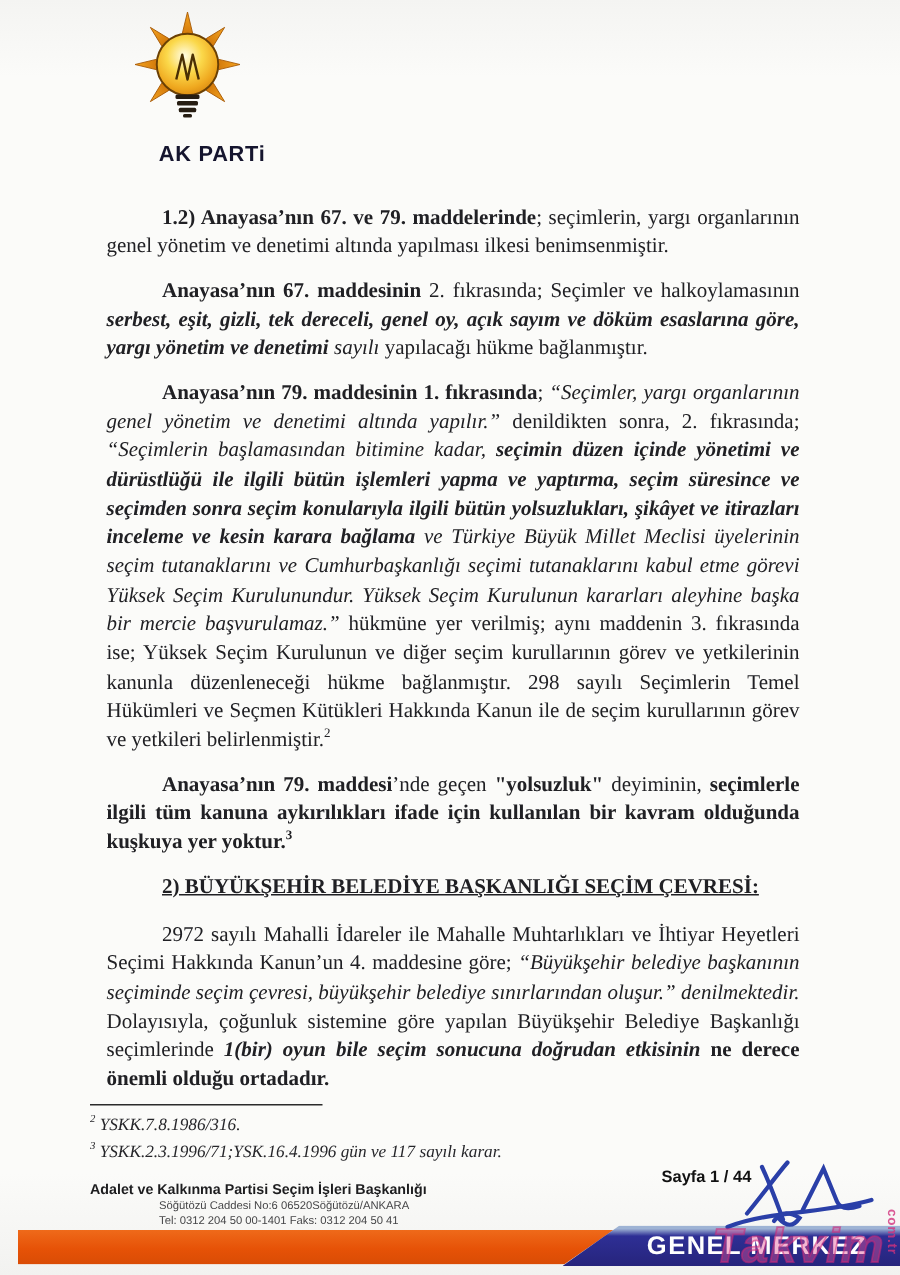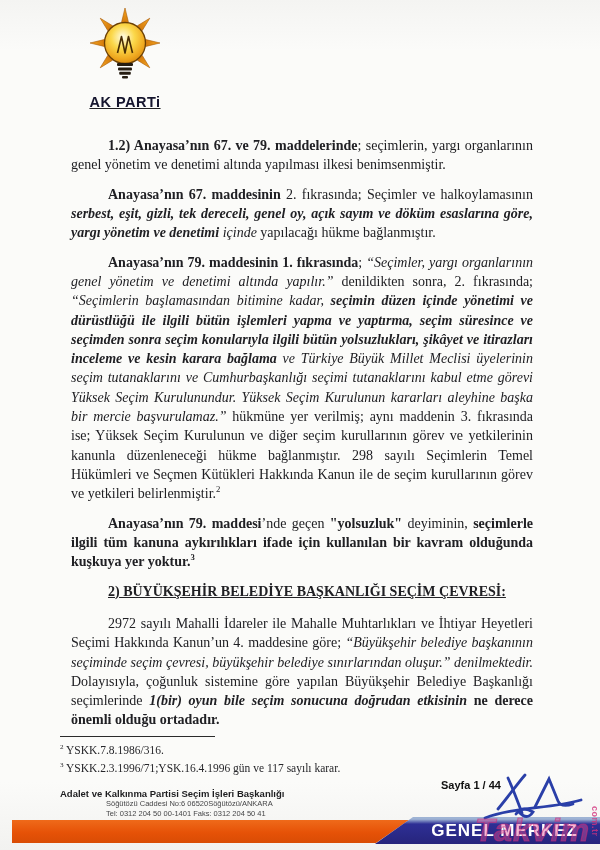--- a/index.html
+++ b/index.html
@@ -4,35 +4,35 @@
 <style>
   html,body{margin:0;padding:0;background:#e9e9e7;}
   .page{
     position:relative; width:600px; height:850px; margin:0 auto;
     background:linear-gradient(180deg,#f4f4f2 0%,#fbfbf9 6%,#fbfbf9 92%,#f2f2f0 100%);
     overflow:hidden;
     font-family:"Liberation Serif", serif;
     color:#202024;
   }
   
-  .logo{position:absolute;left:73px;top:8px;width:104px;text-align:center;text-decoration:underline;}
+  .logo{position:absolute;left:73px;top:8px;width:104px;text-align:right;}
   .logo-text{margin-top:-2px;font:800 14.5px "Liberation Sans",sans-serif;color:#15152e;letter-spacing:.5px;}
   
   .doc-body{
     position:absolute;left:71px;right:67px;top:136px;
     font-size:14px;line-height:1.38;text-align:justify;
   }
   .doc-body p{margin:0 0 10px;text-indent:37px;}
   .doc-body p.heading{margin-top:6px;margin-bottom:13px;}
   .b{font-weight:bold;}
   .i{font-style:italic;}
   .u{text-decoration:underline;margin-top:21px;}
   sup{font-size:.62em;line-height:0;}
   
-  .footnotes{position:absolute;left:60px;right:70px;top:736px;font-size:11.5px;color:#26262a;}
+  .footnotes{position:absolute;left:60px;right:70px;top:736px;font-size:11.5px;color:#26262a;font-style:italic;}
   .fn-rule{width:155px;border-top:1.5px solid #2b2b2b;margin-bottom:7px;}
   .fn{margin-bottom:6px;}
   
   .footer-left{position:absolute;left:60px;top:788px;font-family:"Liberation Sans",sans-serif;}
   .f1{font-size:9.5px;font-weight:bold;color:#1d1d1f;}
   .f2{font-size:7.5px;color:#454547;line-height:1.35;margin-left:46px;}
   .page-num{position:absolute;left:441px;top:779px;font:bold 11px "Liberation Sans",sans-serif;color:#111;}
   .signature{position:absolute;left:478px;top:763px;z-index:2;}
   
   .banner-orange{
@@ -99,21 +99,21 @@
       <rect x="44" y="55" width="16" height="3" rx="1" fill="#261d12"></rect>
       <rect x="45" y="59.4" width="14" height="3" rx="1" fill="#261d12"></rect>
       <rect x="46.2" y="63.8" width="11.6" height="3" rx="1" fill="#261d12"></rect>
       <rect x="49" y="68" width="6" height="2.4" rx="1" fill="#261d12"></rect>
     </svg>
     <div class="logo-text">AK PARTi</div>
   </div>
 
   <div class="doc-body">
     <p><span class="b">1.2) Anayasa’nın 67. ve 79. maddelerinde</span><span>; seçimlerin, yargı organlarının genel yönetim ve denetimi altında yapılması ilkesi benimsenmiştir.</span></p>
-    <p><span class="b">Anayasa’nın 67. maddesinin</span><span> 2. fıkrasında; Seçimler ve halkoylamasının </span><span class="b i">serbest, eşit, gizli, tek dereceli, genel oy, açık sayım ve döküm esaslarına göre, yargı yönetim ve denetimi</span><span class="i"> içinde</span><span> yapılacağı hükme bağlanmıştır.</span></p>
+    <p><span class="b">Anayasa’nın 67. maddesinin</span><span> 2. fıkrasında; Seçimler ve halkoylamasının </span><span class="b i">serbest, eşit, gizli, tek dereceli, genel oy, açık sayım ve döküm esaslarına göre, yargı yönetim ve denetimi</span><span class="i"> sayılı</span><span> yapılacağı hükme bağlanmıştır.</span></p>
     <p><span class="b">Anayasa’nın 79. maddesinin 1. fıkrasında</span><span>; </span><span class="i">“Seçimler, yargı organlarının genel yönetim ve denetimi altında yapılır.”</span><span> denildikten sonra, 2. fıkrasında; </span><span class="i">“Seçimlerin başlamasından bitimine kadar, </span><span class="b i">seçimin düzen içinde yönetimi ve dürüstlüğü ile ilgili bütün işlemleri yapma ve yaptırma, seçim süresince ve seçimden sonra seçim konularıyla ilgili bütün yolsuzlukları, şikâyet ve itirazları inceleme ve kesin karara bağlama</span><span class="i"> ve Türkiye Büyük Millet Meclisi üyelerinin seçim tutanaklarını ve Cumhurbaşkanlığı seçimi tutanaklarını kabul etme görevi Yüksek Seçim Kurulunundur. Yüksek Seçim Kurulunun kararları aleyhine başka bir mercie başvurulamaz.”</span><span> hükmüne yer verilmiş; aynı maddenin 3. fıkrasında ise; Yüksek Seçim Kurulunun ve diğer seçim kurullarının görev ve yetkilerinin kanunla düzenleneceği hükme bağlanmıştır. 298 sayılı Seçimlerin Temel Hükümleri ve Seçmen Kütükleri Hakkında Kanun ile de seçim kurullarının görev ve yetkileri belirlenmiştir.</span><sup>2</sup></p>
     <p><span class="b">Anayasa’nın 79. maddesi</span><span>’nde geçen </span><span class="b">"yolsuzluk"</span><span> deyiminin, </span><span class="b">seçimlerle ilgili tüm kanuna aykırılıkları ifade için kullanılan bir kavram olduğunda kuşkuya yer yoktur.</span><sup class="b">3</sup></p>
     <p class="heading"><span class="b u">2) BÜYÜKŞEHİR BELEDİYE BAŞKANLIĞI SEÇİM ÇEVRESİ:</span></p>
     <p><span>2972 sayılı Mahalli İdareler ile Mahalle Muhtarlıkları ve İhtiyar Heyetleri Seçimi Hakkında Kanun’un 4. maddesine göre; </span><span class="i">“Büyükşehir belediye başkanının seçiminde seçim çevresi, büyükşehir belediye sınırlarından oluşur.” denilmektedir.</span><span> Dolayısıyla, çoğunluk sistemine göre yapılan Büyükşehir Belediye Başkanlığı seçimlerinde </span><span class="b i">1(bir) oyun bile seçim sonucuna doğrudan etkisinin</span><span> </span><span class="b">ne derece önemli olduğu ortadadır.</span></p>
   </div>
 
   <div class="footnotes">
     <div class="fn-rule"></div>
     <div class="fn"><sup>2</sup> <span>YSKK.7.8.1986/316.</span></div>
     <div class="fn"><sup>3</sup> <span>YSKK.2.3.1996/71;YSK.16.4.1996 gün ve 117 sayılı karar.</span></div>

